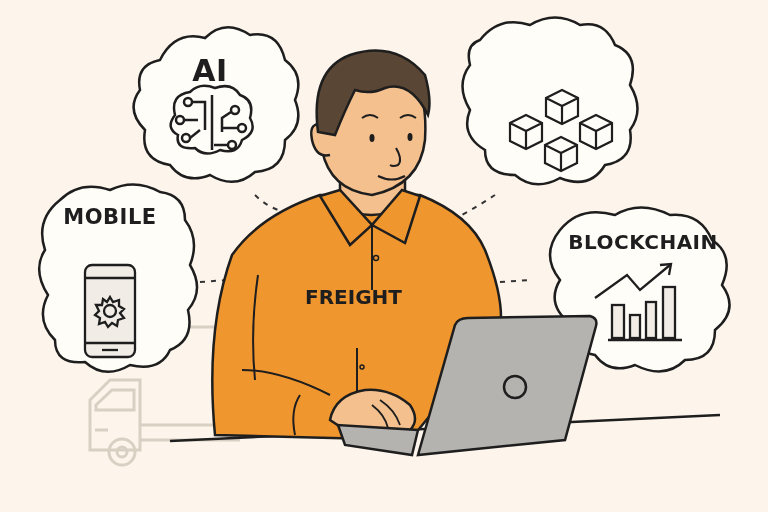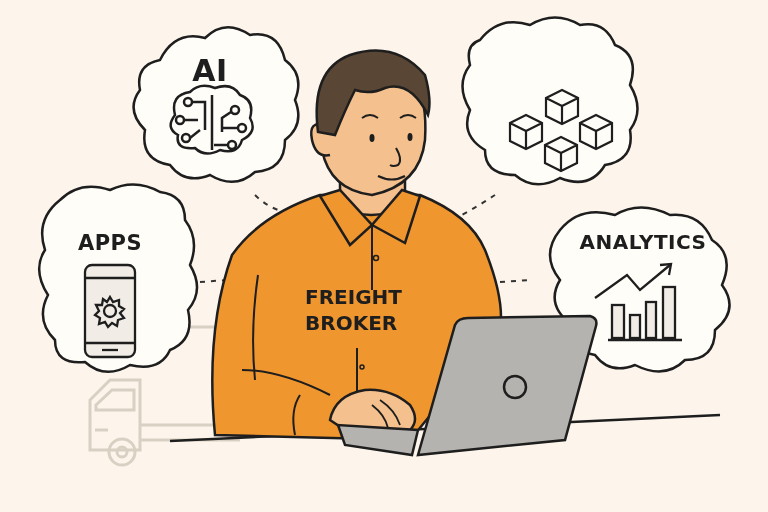--- a/index.html
+++ b/index.html
@@ -123,18 +123,17 @@
   </g>
 
   <g>
     <path d="M338 425 L345 445 L412 455 L418 430 Z" fill="#b5b3af" stroke="#1e1e1e" stroke-width="2.5"></path>
     <path d="M418 455 L455 325 Q458 318 468 318 L590 316 Q598 318 596 326 L565 440 Z" fill="#b5b3af" stroke="#1e1e1e" stroke-width="2.5"></path>
     <circle cx="515" cy="387" r="11" fill="none" stroke="#1e1e1e" stroke-width="2.5"></circle>
   </g>
 </svg>
 
   <div class="label" style="left:170px;top:54px;width:80px;font-size:30px;">AI</div>
-  <div class="label" style="left:55px;top:232px;width:110px;font-size:21px;">APPS</div>
-  <div class="label" style="left:568px;top:231px;width:150px;font-size:20px;">ANALYTICS</div>
+  <div class="label" style="left:55px;top:206px;width:110px;font-size:21px;">MOBILE</div>
+  <div class="label" style="left:568px;top:231px;width:150px;font-size:20px;">BLOCKCHAIN</div>
 
   <div class="shirt-label" style="left:305px;top:286px;width:130px;">FREIGHT</div>
-  <div class="shirt-label" style="left:305px;top:312px;width:130px;">BROKER</div>
 </div>
 
 </body></html>

